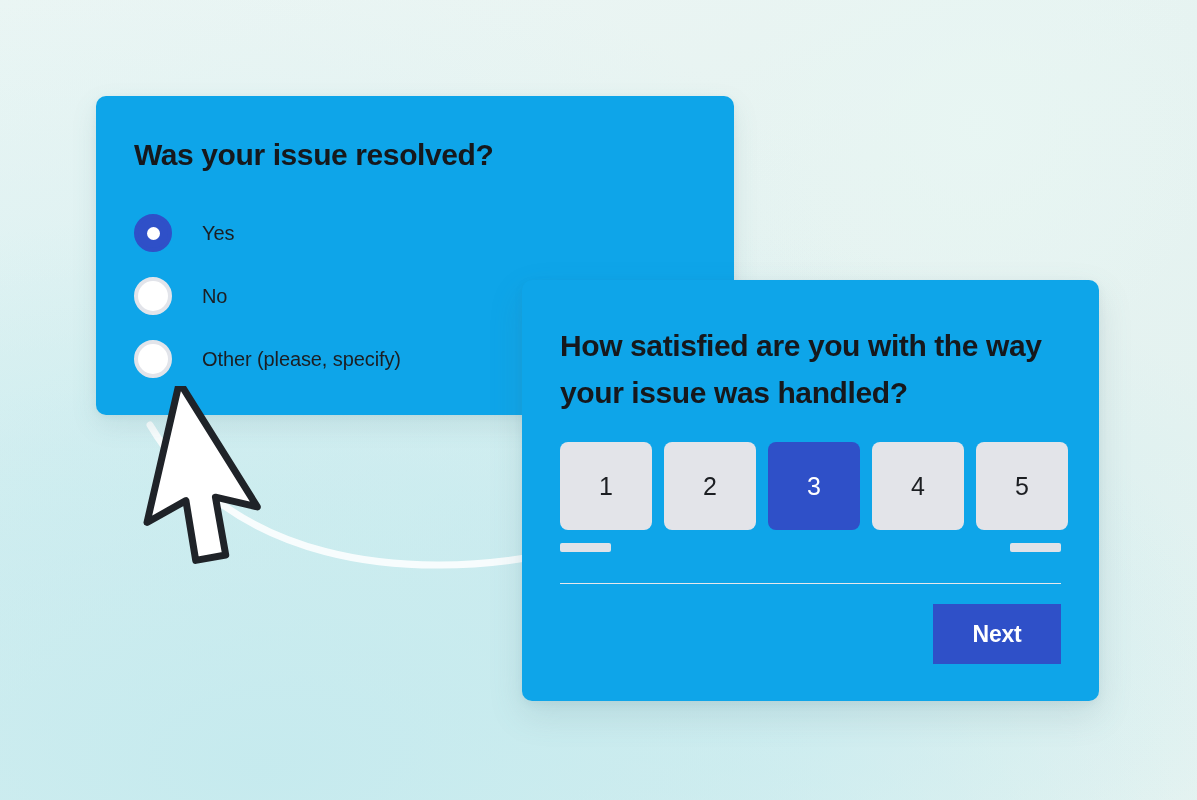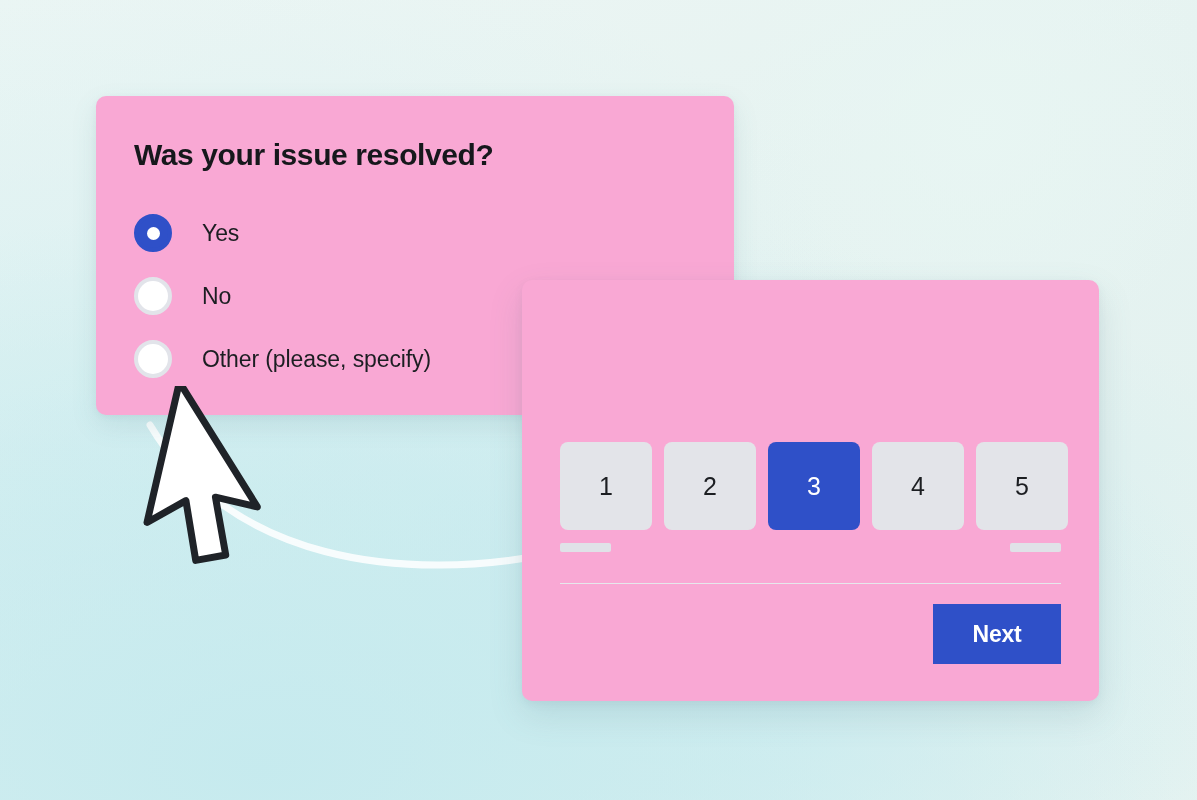--- a/index.html
+++ b/index.html
@@ -43,21 +43,21 @@
     position: absolute;
     left: 0; top: 0;
     width: 1197px;
     height: 800px;
     pointer-events: none;
   }
 
   
   .card {
     position: absolute;
-    background: #f9a8d4;
+    background: #0ea5e9;
     border-radius: 10px;
     padding-left: 36px;
   }
 
   #card-resolved {
     left: 96px;
     top: 96px;
     width: 638px;
     height: 319px;
     box-shadow: 0 10px 26px rgba(80,120,130,0.13), 0 2px 6px rgba(80,120,130,0.07);
@@ -122,21 +122,21 @@
     top: 50%;
     width: 13px;
     height: 13px;
     margin: -6.5px 0 0 -6.5px;
     border-radius: 50%;
     background: #FFFFFF;
   }
 
   .radio-label {
     margin-left: 30px;
-    font-size: 23px;
+    font-size: 20px;
     color: #1C1E22;
     letter-spacing: -0.1px;
     white-space: nowrap;
   }
 
   
   #q2-title {
     position: absolute;
     left: 38px;
     top: 42px;
@@ -259,20 +259,21 @@
     <div class="radio-row">
       <span class="radio-dot"></span>
       <span class="radio-label">Other (please, specify)</span>
     </div>
 
   </div>
 </div>
 
 <div class="card" id="card-satisfaction">
 
+  <div id="q2-title">How satisfied are you with the way your issue was handled?</div>
 
   <div id="rating-scale">
     <button class="rating-btn">1</button>
     <button class="rating-btn">2</button>
     <button class="rating-btn active">3</button>
     <button class="rating-btn">4</button>
     <button class="rating-btn">5</button>
   </div>
 
   <div class="scale-legend">

